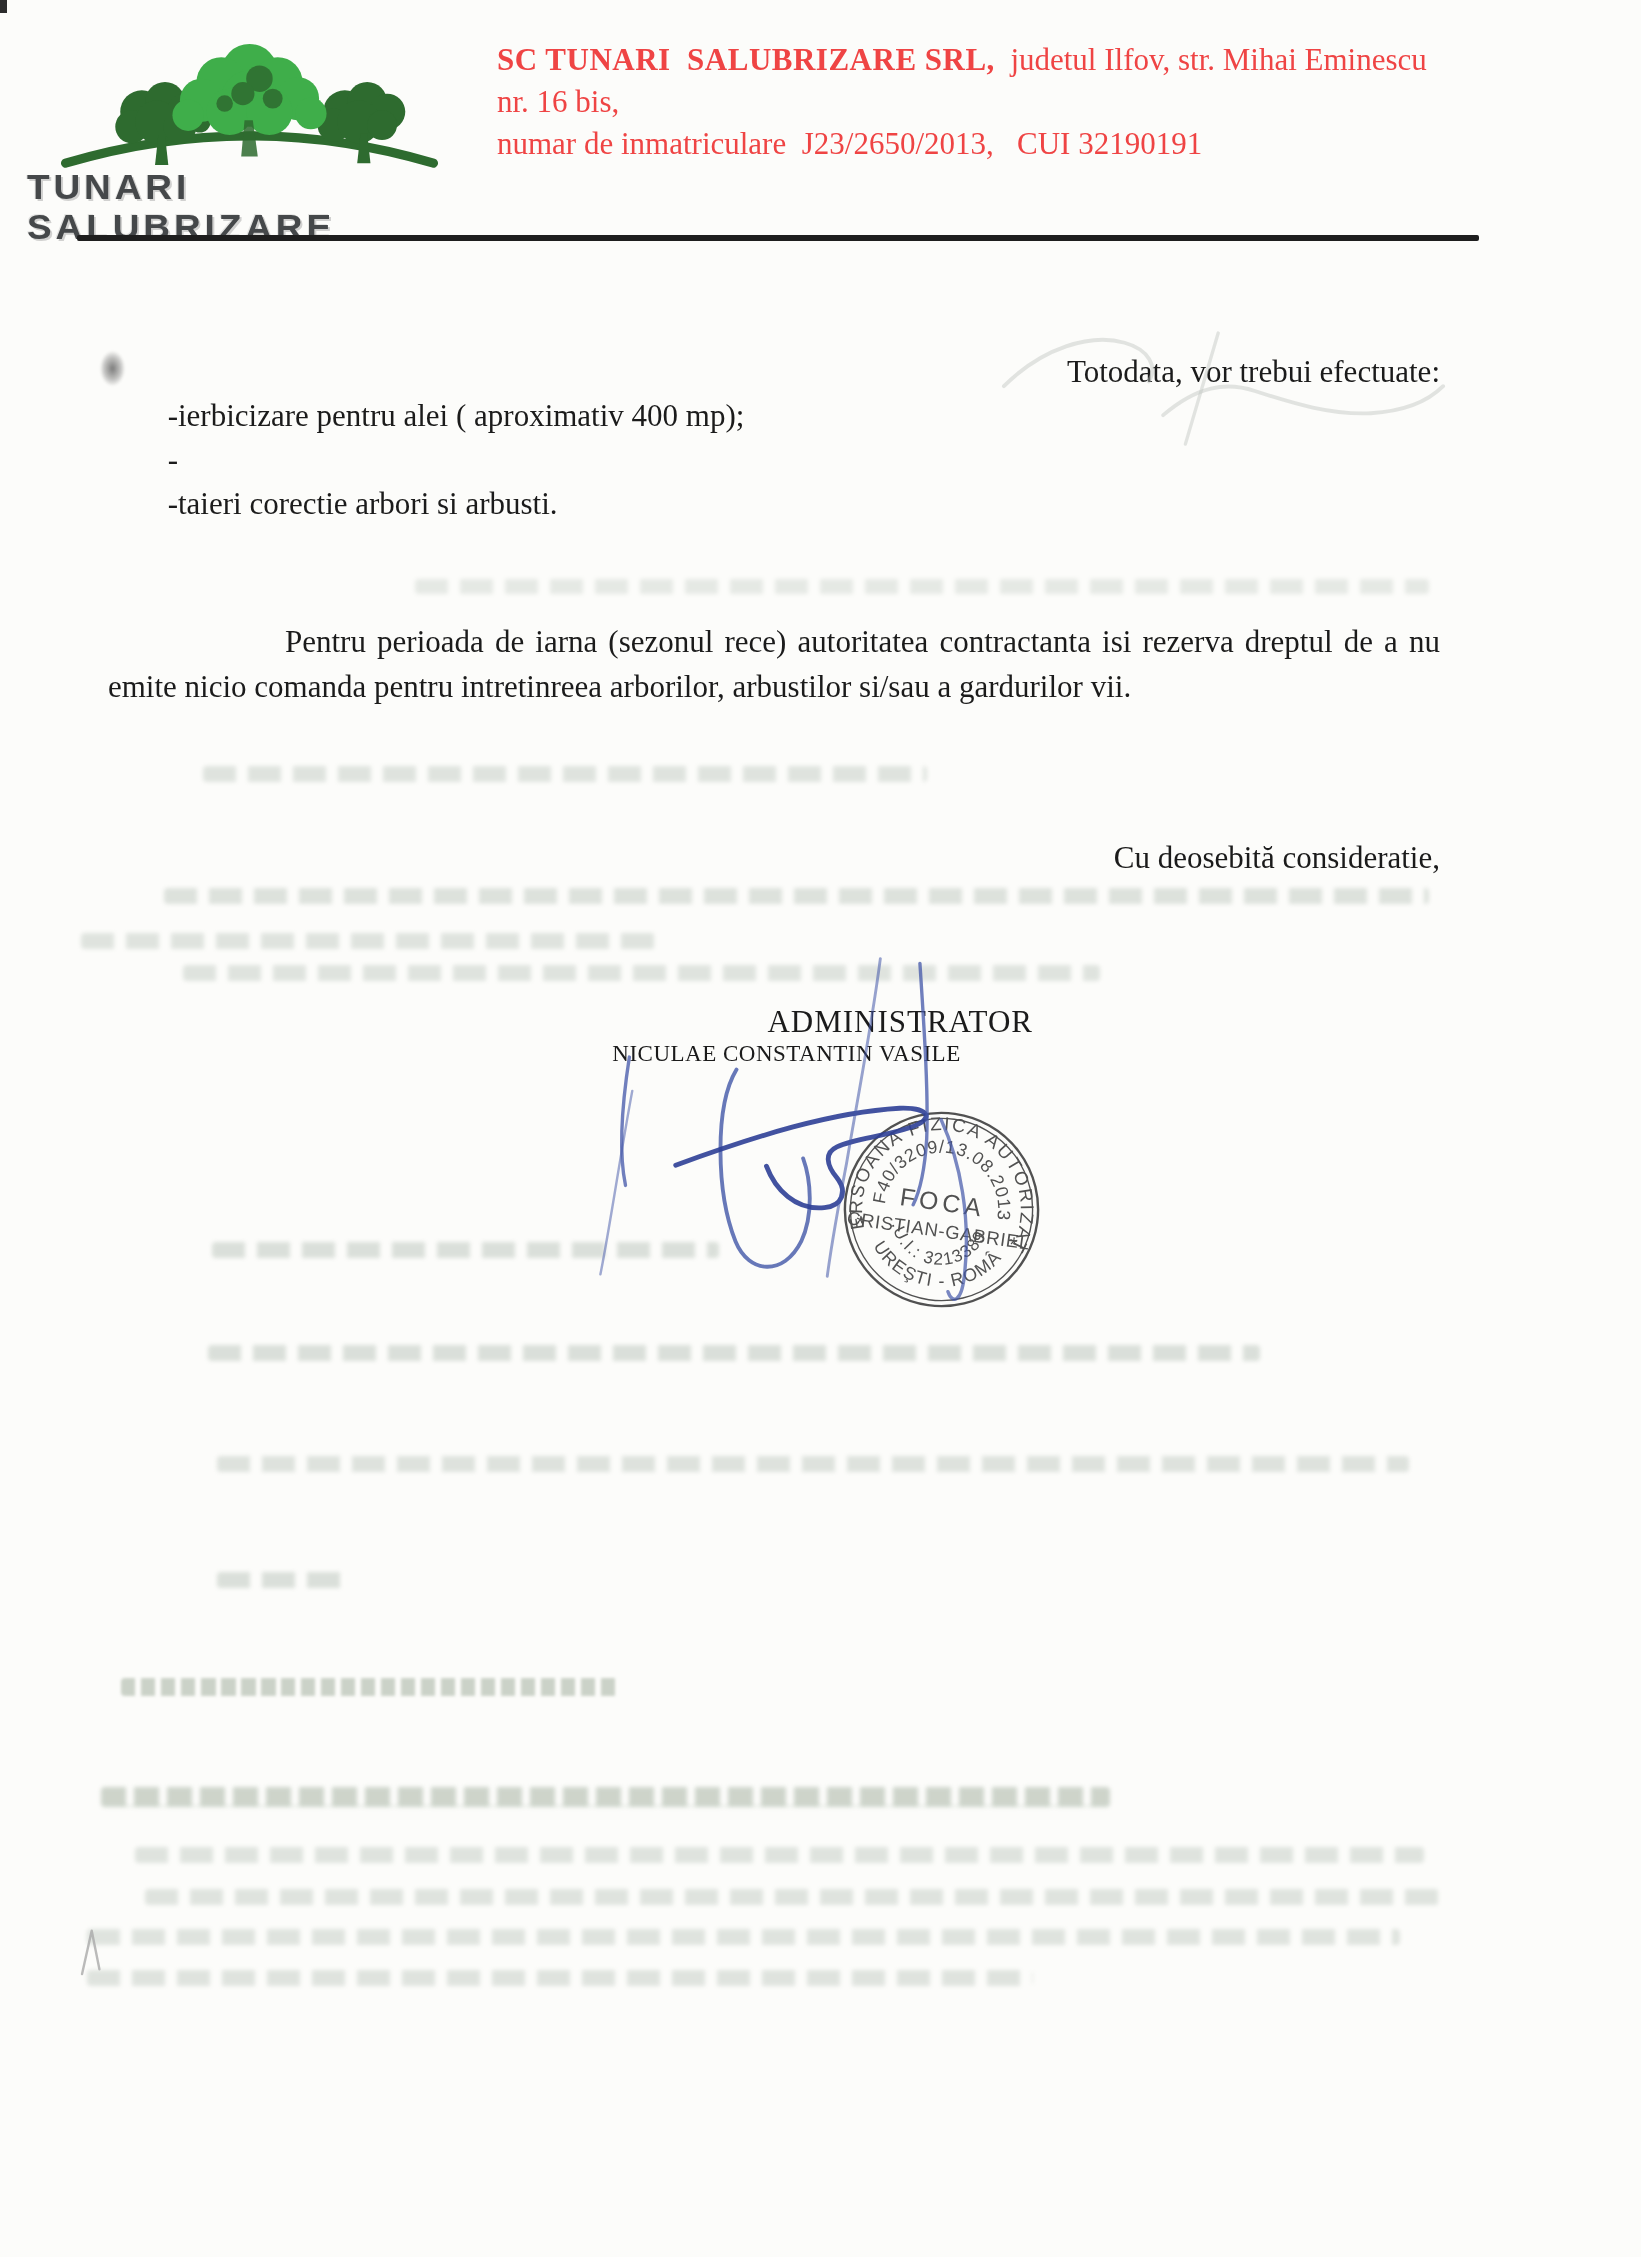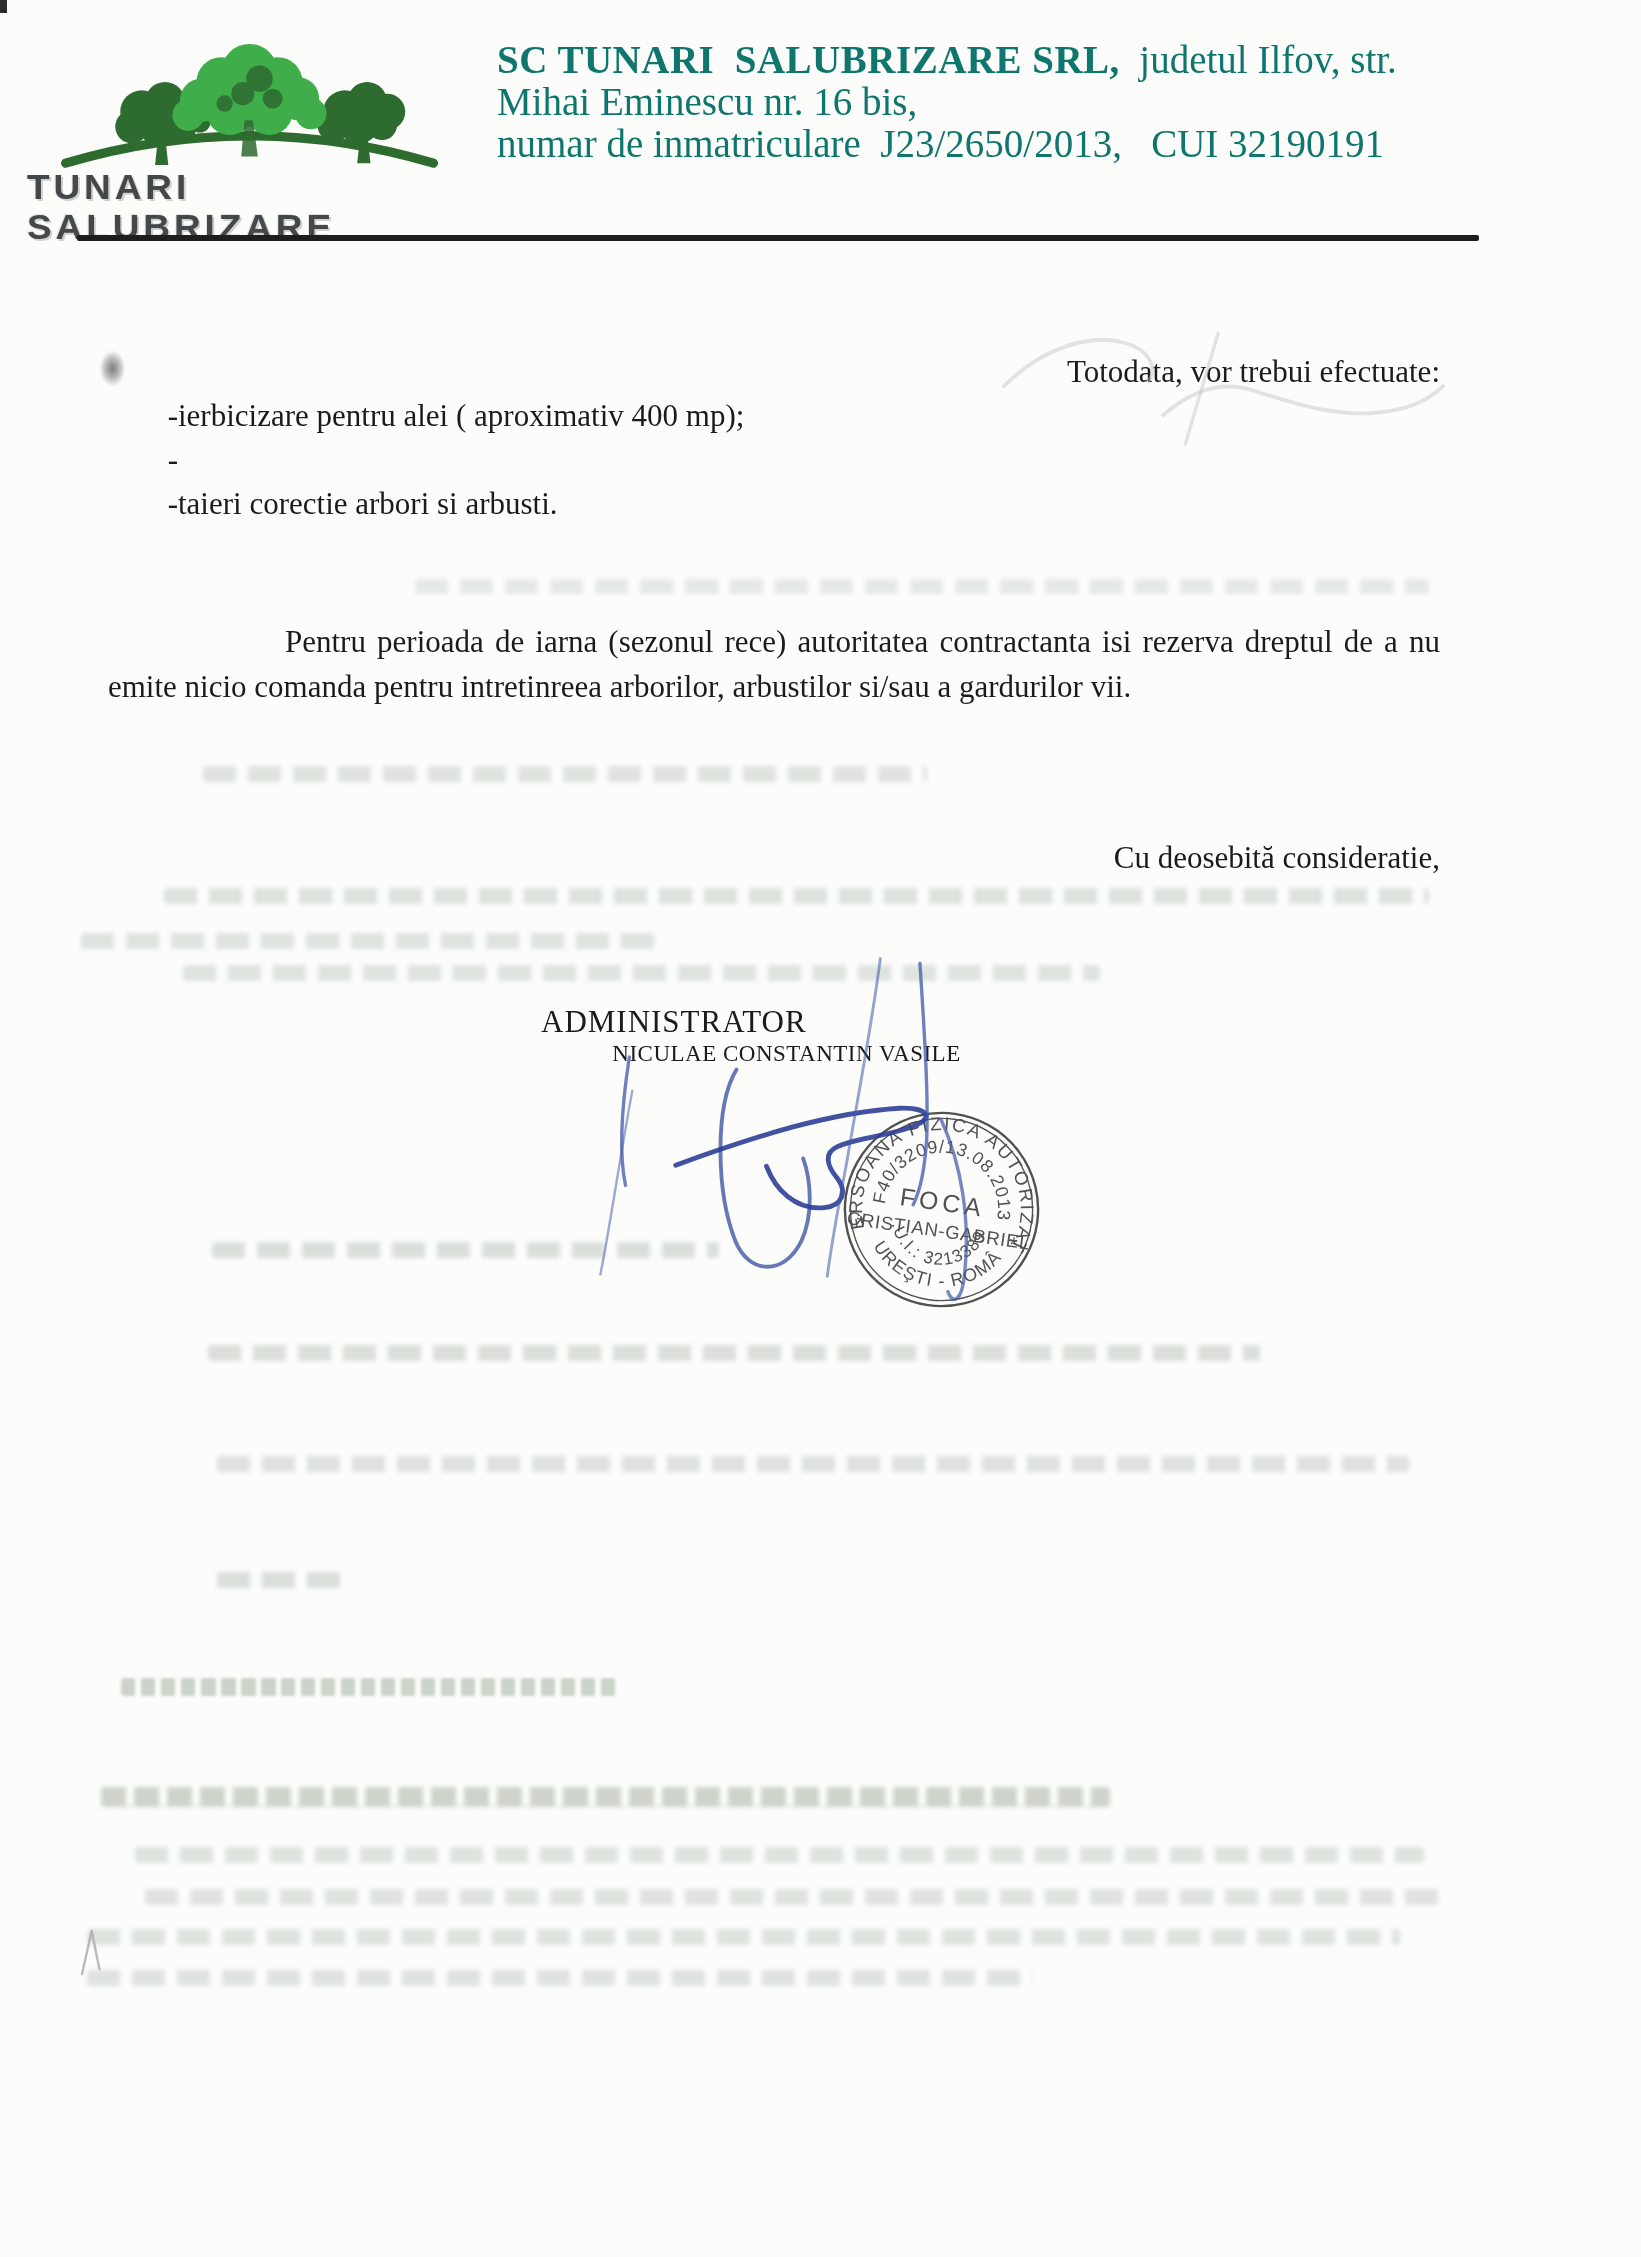--- a/index.html
+++ b/index.html
@@ -13,33 +13,33 @@
   .logo-svg{position:absolute;left:37px;top:29px;width:425px;height:145px;}
   .logo-caption{
     position:absolute;left:27px;top:166px;width:463px;
     font-family:"Liberation Sans","DejaVu Sans",sans-serif;
     font-weight:700;font-size:37px;letter-spacing:3.9px;color:#45484a;
     transform:scaleY(.95);
     text-shadow:1.9px 1.9px 0 rgba(130,130,130,.35), -1px -1px 0 rgba(160,160,160,.25);
   }
   .header-text{
     position:absolute;left:497px;top:39px;width:956px;
-    font-size:39px;line-height:42px;color:#0f766e;
+    font-size:31px;line-height:42px;color:#ef4444;
   }
   .header-text b{letter-spacing:0.5px;}
   .rule{position:absolute;left:77px;top:235px;width:1402px;height:5.8px;background:#1e1e1e;border-radius:1.9px;}
   
   .content{position:absolute;left:108px;width:1332px;font-size:31px;line-height:44px;z-index:2;text-align:right;}
   .intro-block{top:350px;}
   .bullet-row{display:flex;}
   .bullet-marker{width:70px;padding-left:22px;box-sizing:border-box;flex:none;}
   .para1{top:506px;line-height:43px;text-align:justify;}
   .para2{top:619px;line-height:45px;text-align:justify;text-indent:177px;}
   .closing{top:836px;}
-  .sig-title{position:absolute;left:541px;top:1004px;width:492px;text-align:left;
+  .sig-title{position:absolute;left:541px;top:1004px;width:492px;text-align:right;
     font-size:31px;letter-spacing:1px;z-index:2;}
   .sig-name{position:absolute;left:526px;top:1041px;width:521px;text-align:center;
     font-size:23px;letter-spacing:0.5px;z-index:2;}
   
   .stamp-svg{position:absolute;left:838px;top:1106px;width:207px;height:207px;z-index:3;opacity:.9;}
   .ink-svg{position:absolute;left:0;top:0;width:1641px;height:2257px;z-index:4;pointer-events:none;}
   
   .ghost{
     position:absolute;z-index:1;border-radius:3.9px;filter:blur(1.9px);
     background:repeating-linear-gradient(90deg,#8fa092 0px,#8fa092 33px,transparent 33px,transparent 45px);

